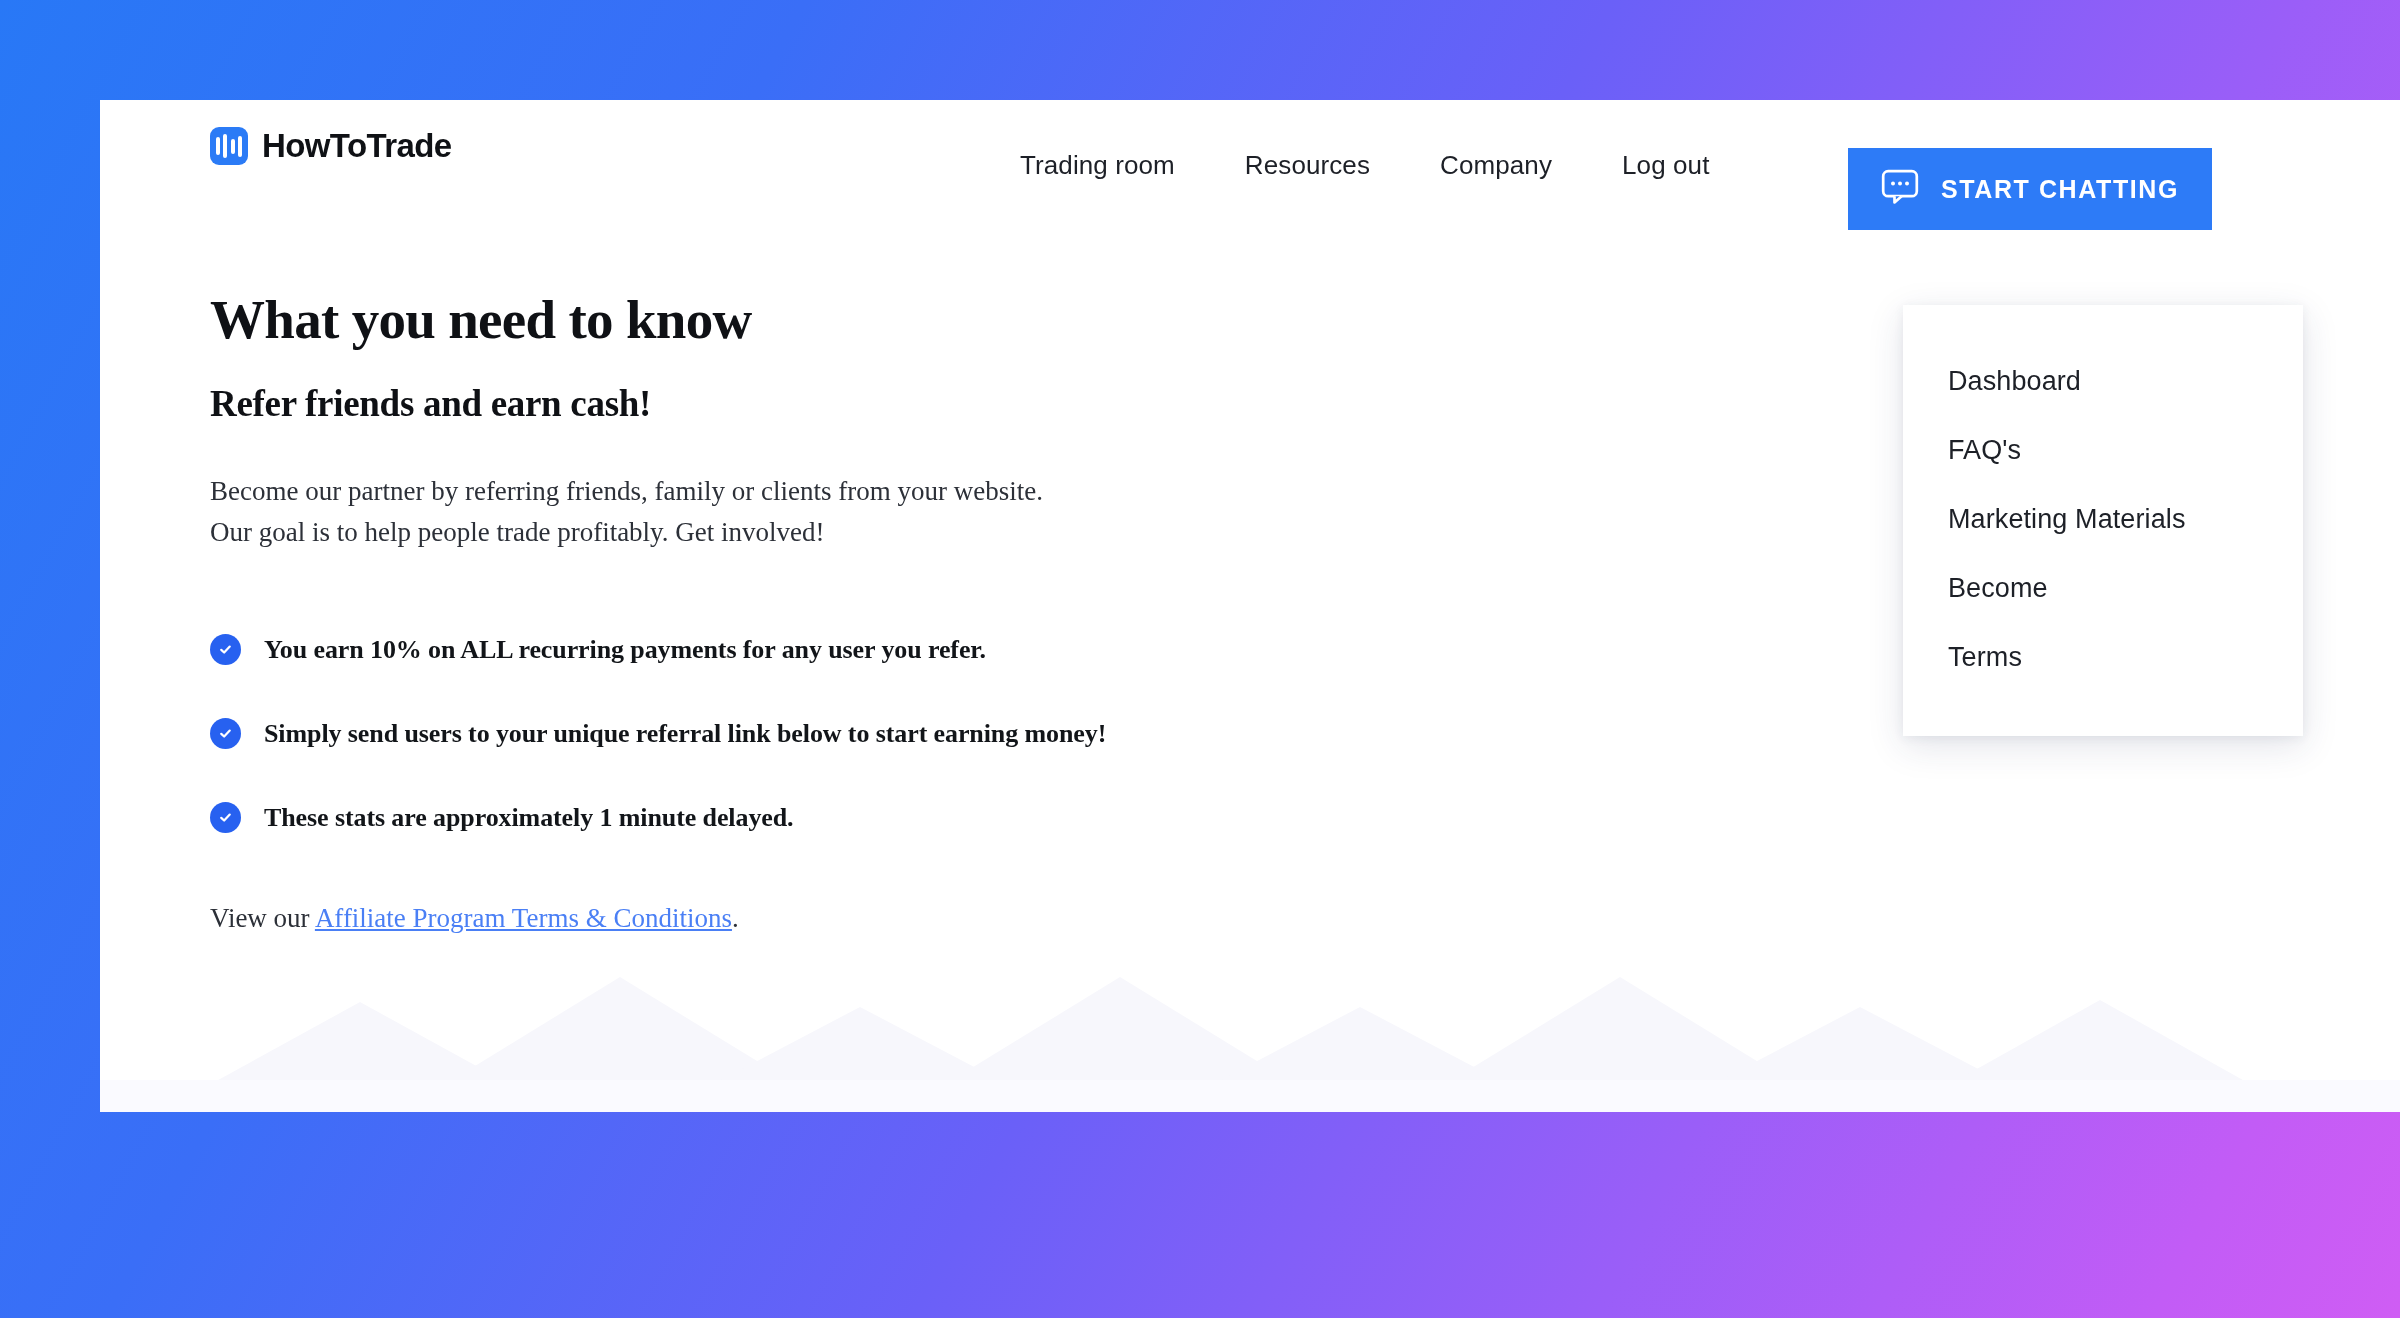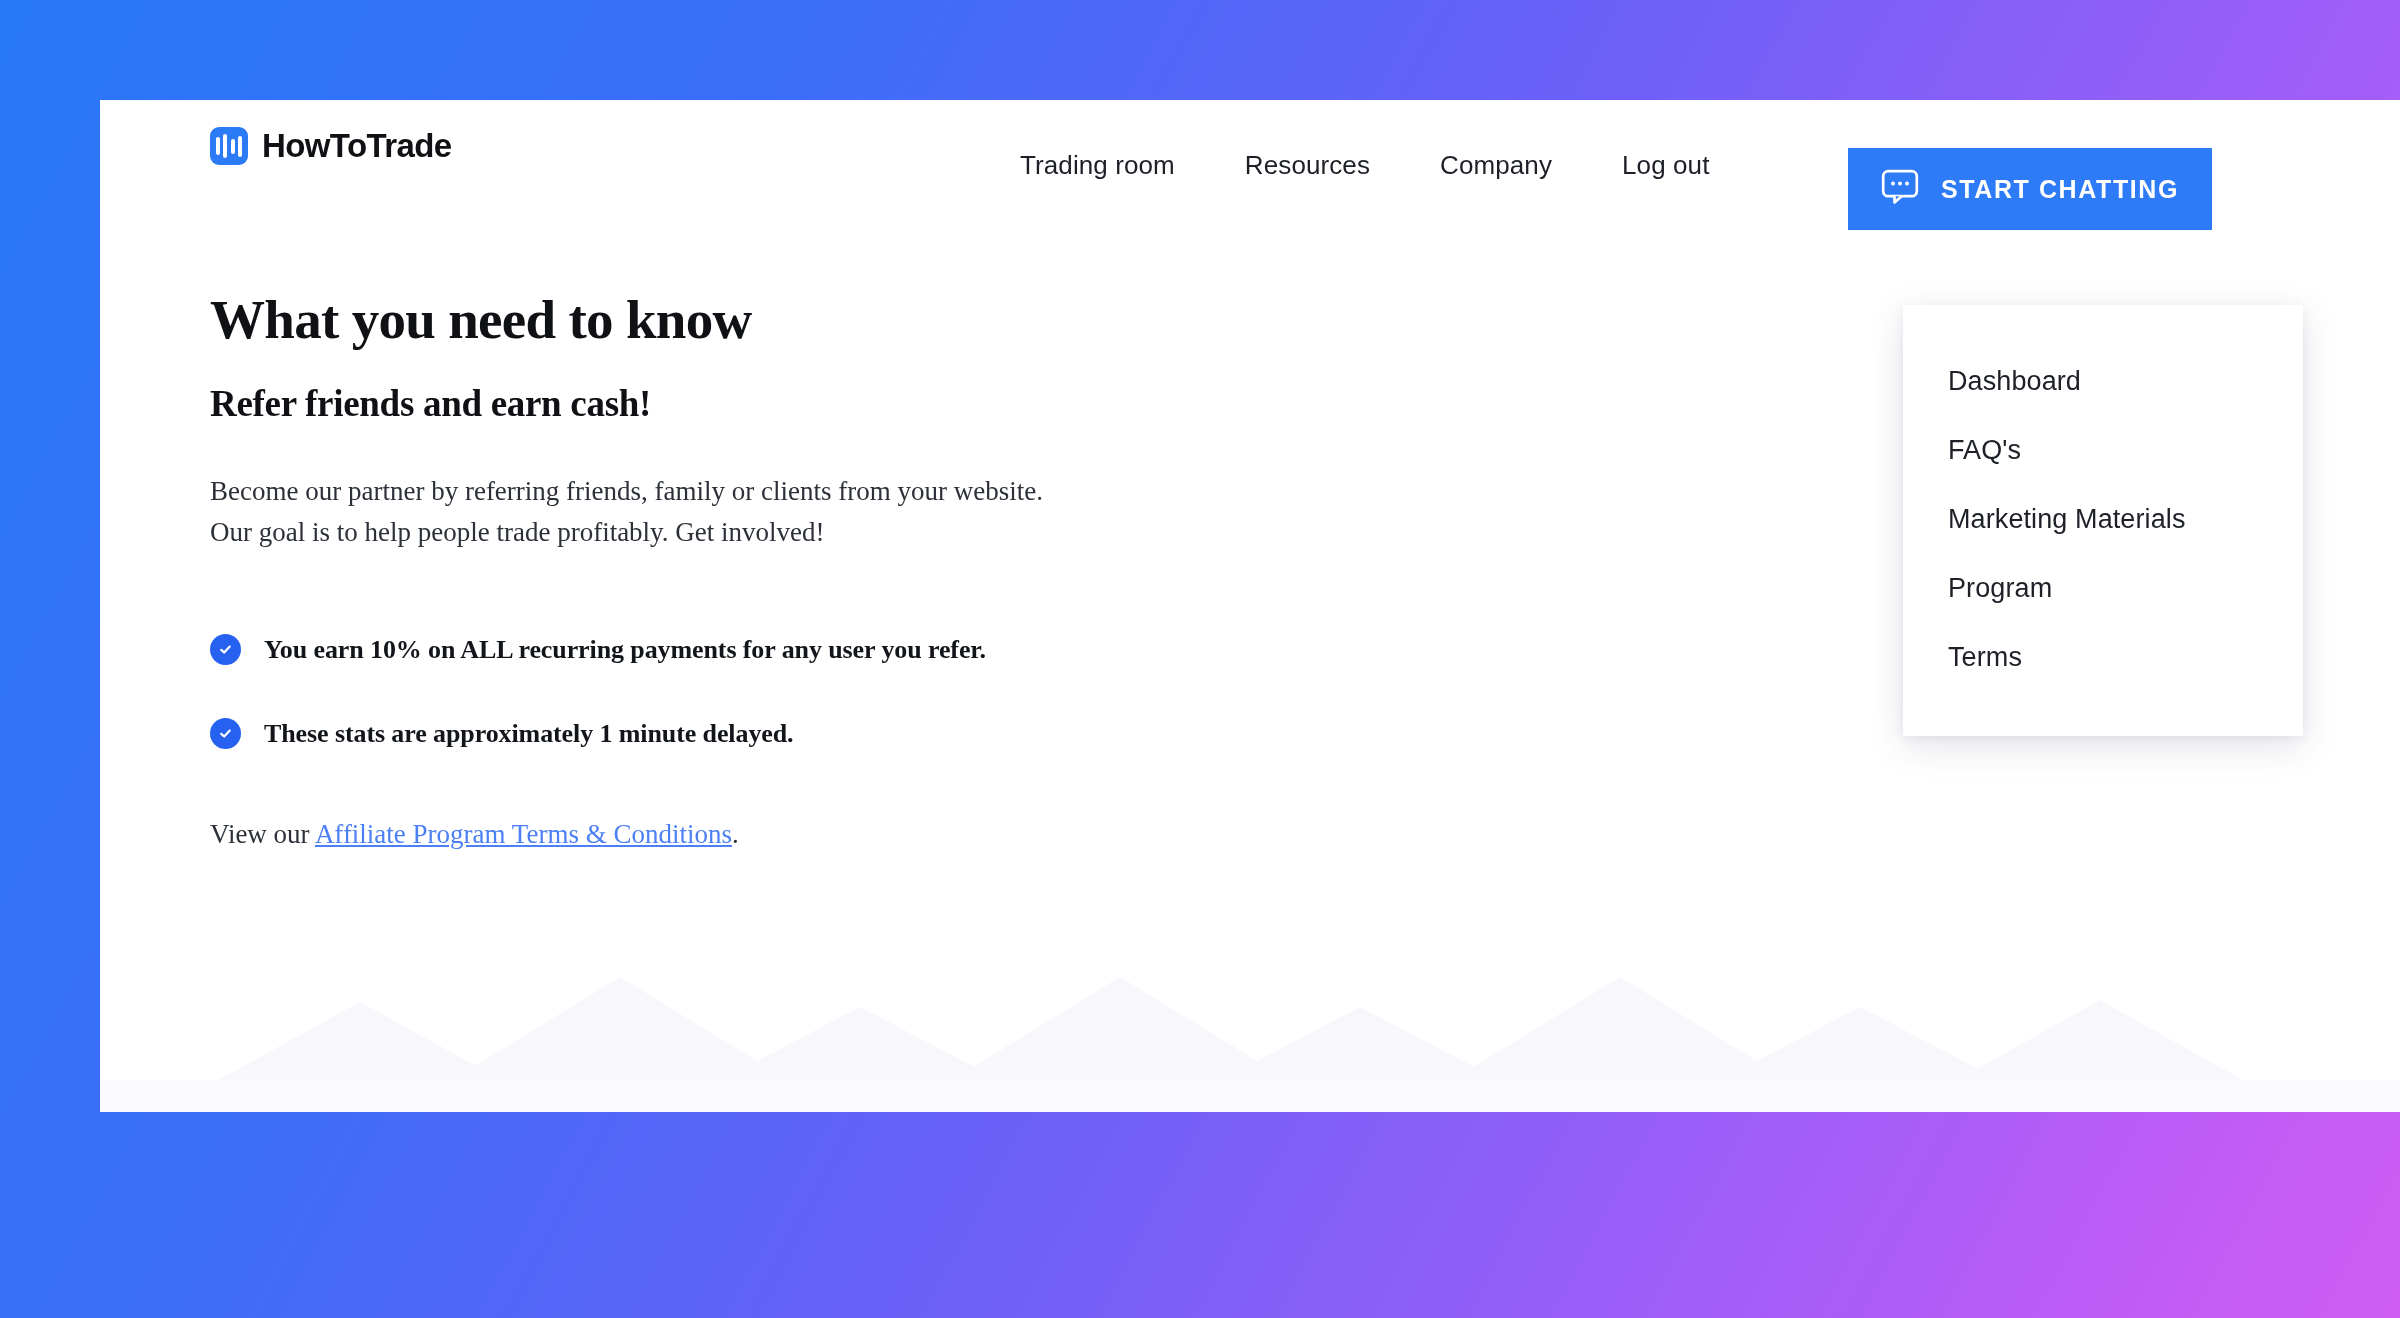--- a/index.html
+++ b/index.html
@@ -276,20 +276,28 @@
           </svg>
         </span>
         <span class="bullet-text">You earn 10% on ALL recurring payments for any user you refer.</span>
       </li>
       <li class="bullet">
         <span class="check-icon">
           <svg width="17" height="17" viewBox="0 0 20 20" fill="none">
             <path d="M5 10.4 8.4 13.6 15 6.6" stroke="#ffffff" stroke-width="2.6" stroke-linecap="round" stroke-linejoin="round"></path>
           </svg>
         </span>
+        <span class="bullet-text">Simply send users to your unique referral link below to start earning money!</span>
+      </li>
+      <li class="bullet">
+        <span class="check-icon">
+          <svg width="17" height="17" viewBox="0 0 20 20" fill="none">
+            <path d="M5 10.4 8.4 13.6 15 6.6" stroke="#ffffff" stroke-width="2.6" stroke-linecap="round" stroke-linejoin="round"></path>
+          </svg>
+        </span>
         <span class="bullet-text">These stats are approximately 1 minute delayed.</span>
       </li>
     </ul>
 
     <p id="footer-note">
       <span>View our </span><span id="terms-link">Affiliate Program Terms &amp; Conditions</span><span>.</span>
     </p>
 
   </div>
 </div>
@@ -304,15 +312,15 @@
       <circle cx="26" cy="14.6" r="2" fill="#ffffff"></circle>
     </svg>
   </span>
   <span id="chat-label">START CHATTING</span>
 </div>
 
 <div id="dropdown">
   <div class="dropdown-item">Dashboard</div>
   <div class="dropdown-item">FAQ's</div>
   <div class="dropdown-item">Marketing Materials</div>
-  <div class="dropdown-item">Program</div>
+  <div class="dropdown-item">Become</div>
   <div class="dropdown-item">Terms</div>
 </div>
 
 </body></html>

